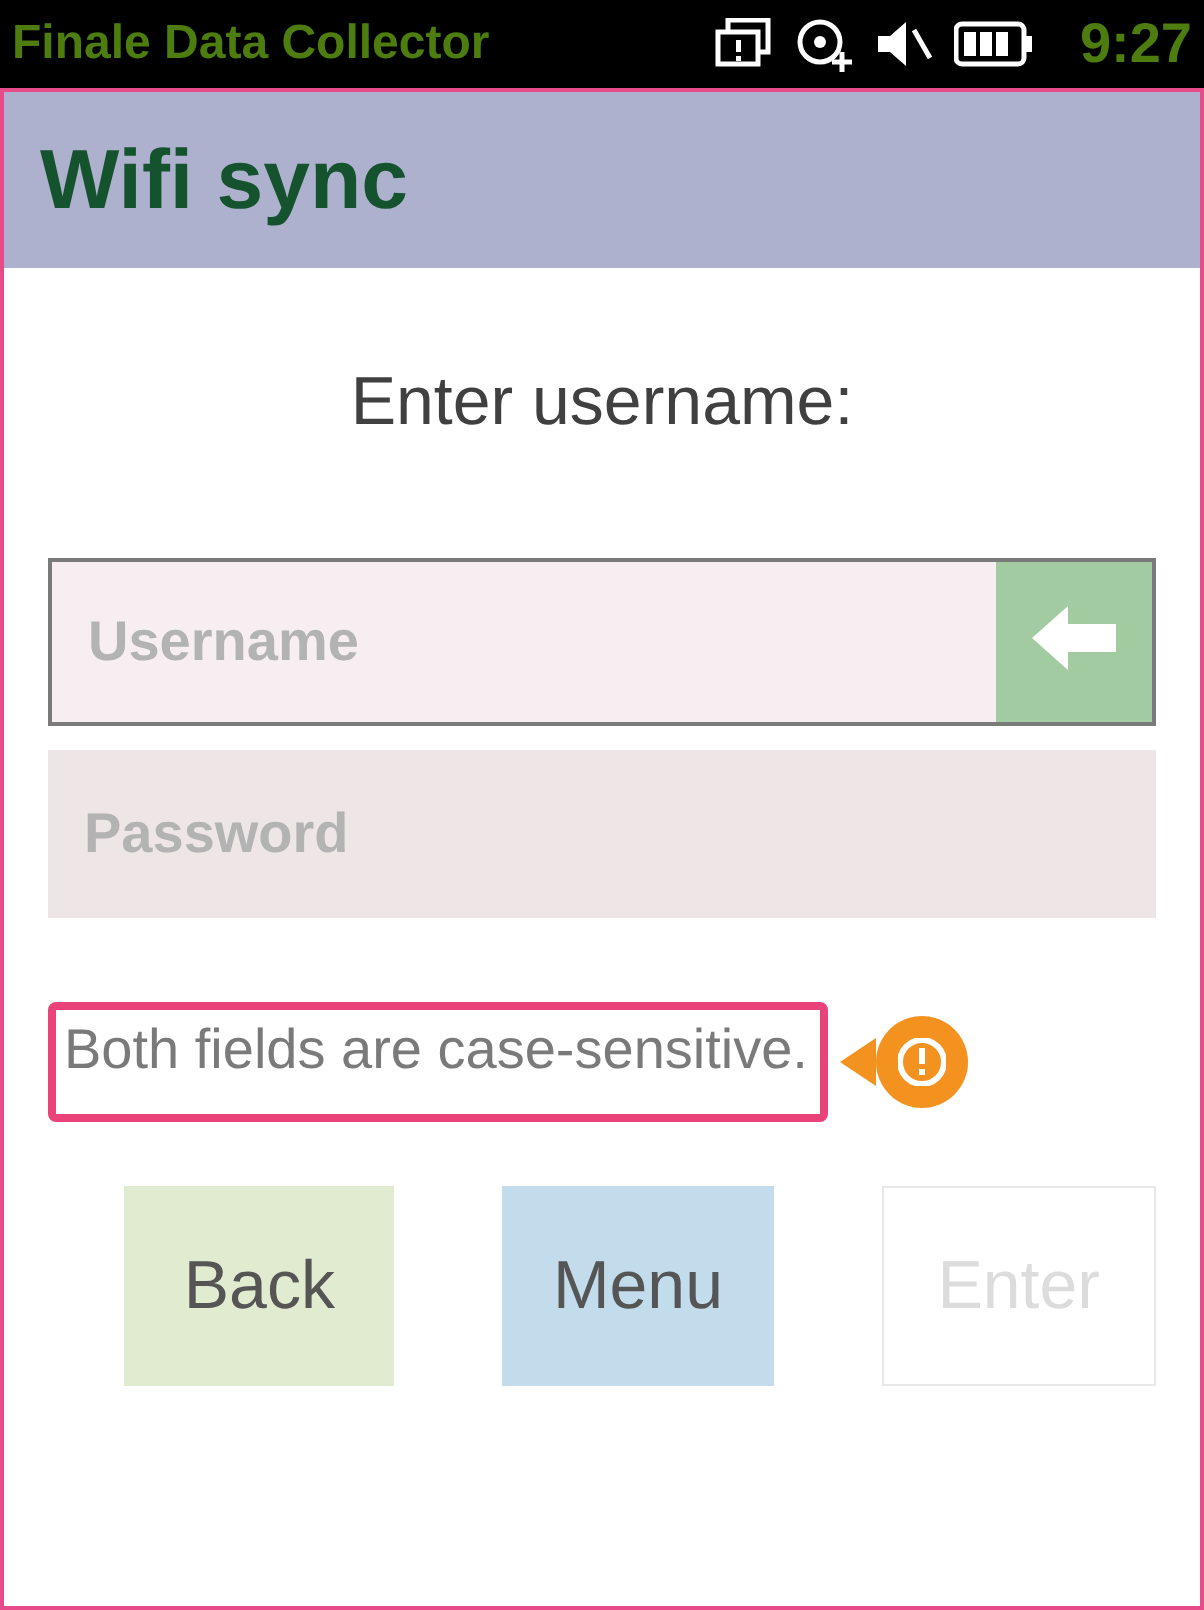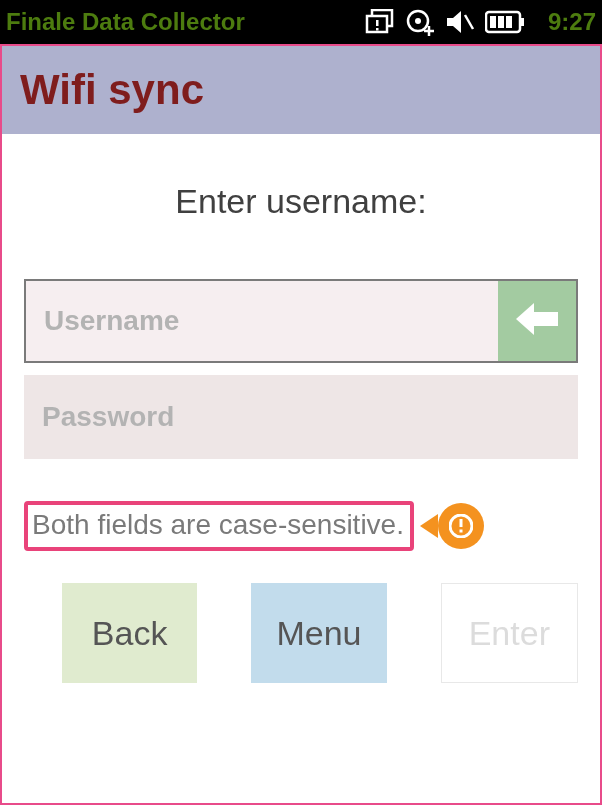--- a/index.html
+++ b/index.html
@@ -16,30 +16,30 @@
       height: 44px;
       display: flex;
       align-items: center;
       padding: 0 6px;
       font-weight: bold;
       font-size: 24px;
     }
     .status-title { flex: 1; }
     .status-icons { display: flex; align-items: center; gap: 10px; }
     .status-icons svg { display: block; }
-    .status-time { font-size: 24px; margin-left: 13px; }
+    .status-time { font-size: 28px; margin-left: 13px; }
     .frame {
       border: 2px solid #e84b8a;
       height: 761px;
       position: relative;
       overflow: hidden;
     }
     .wifi-header {
       background: #aeb1ce;
-      color: #7f1d1d;
+      color: #14532d;
       font-size: 42px;
       font-weight: bold;
       padding: 20px 18px;
     }
     .content {
       padding: 0 22px;
     }
     .prompt {
       color: #404040;
       font-size: 34px;
@@ -80,21 +80,21 @@
     .password-row { border: none; }
     .callout-wrap {
       position: relative;
       margin-top: 42px;
       display: flex;
       align-items: center;
     }
     .callout-box {
       border: 4px solid #e9437a;
       border-radius: 4px;
-      padding: 4px 6px 6px 4px;
+      padding: 4px 6px 16px 4px;
       color: #7a7a7a;
       font-size: 28px;
       background: #fff;
     }
     .callout-connector {
       width: 0; height: 0;
       border-top: 12px solid transparent;
       border-bottom: 12px solid transparent;
       border-right: 18px solid #f4921f;
       margin-left: 6px;

